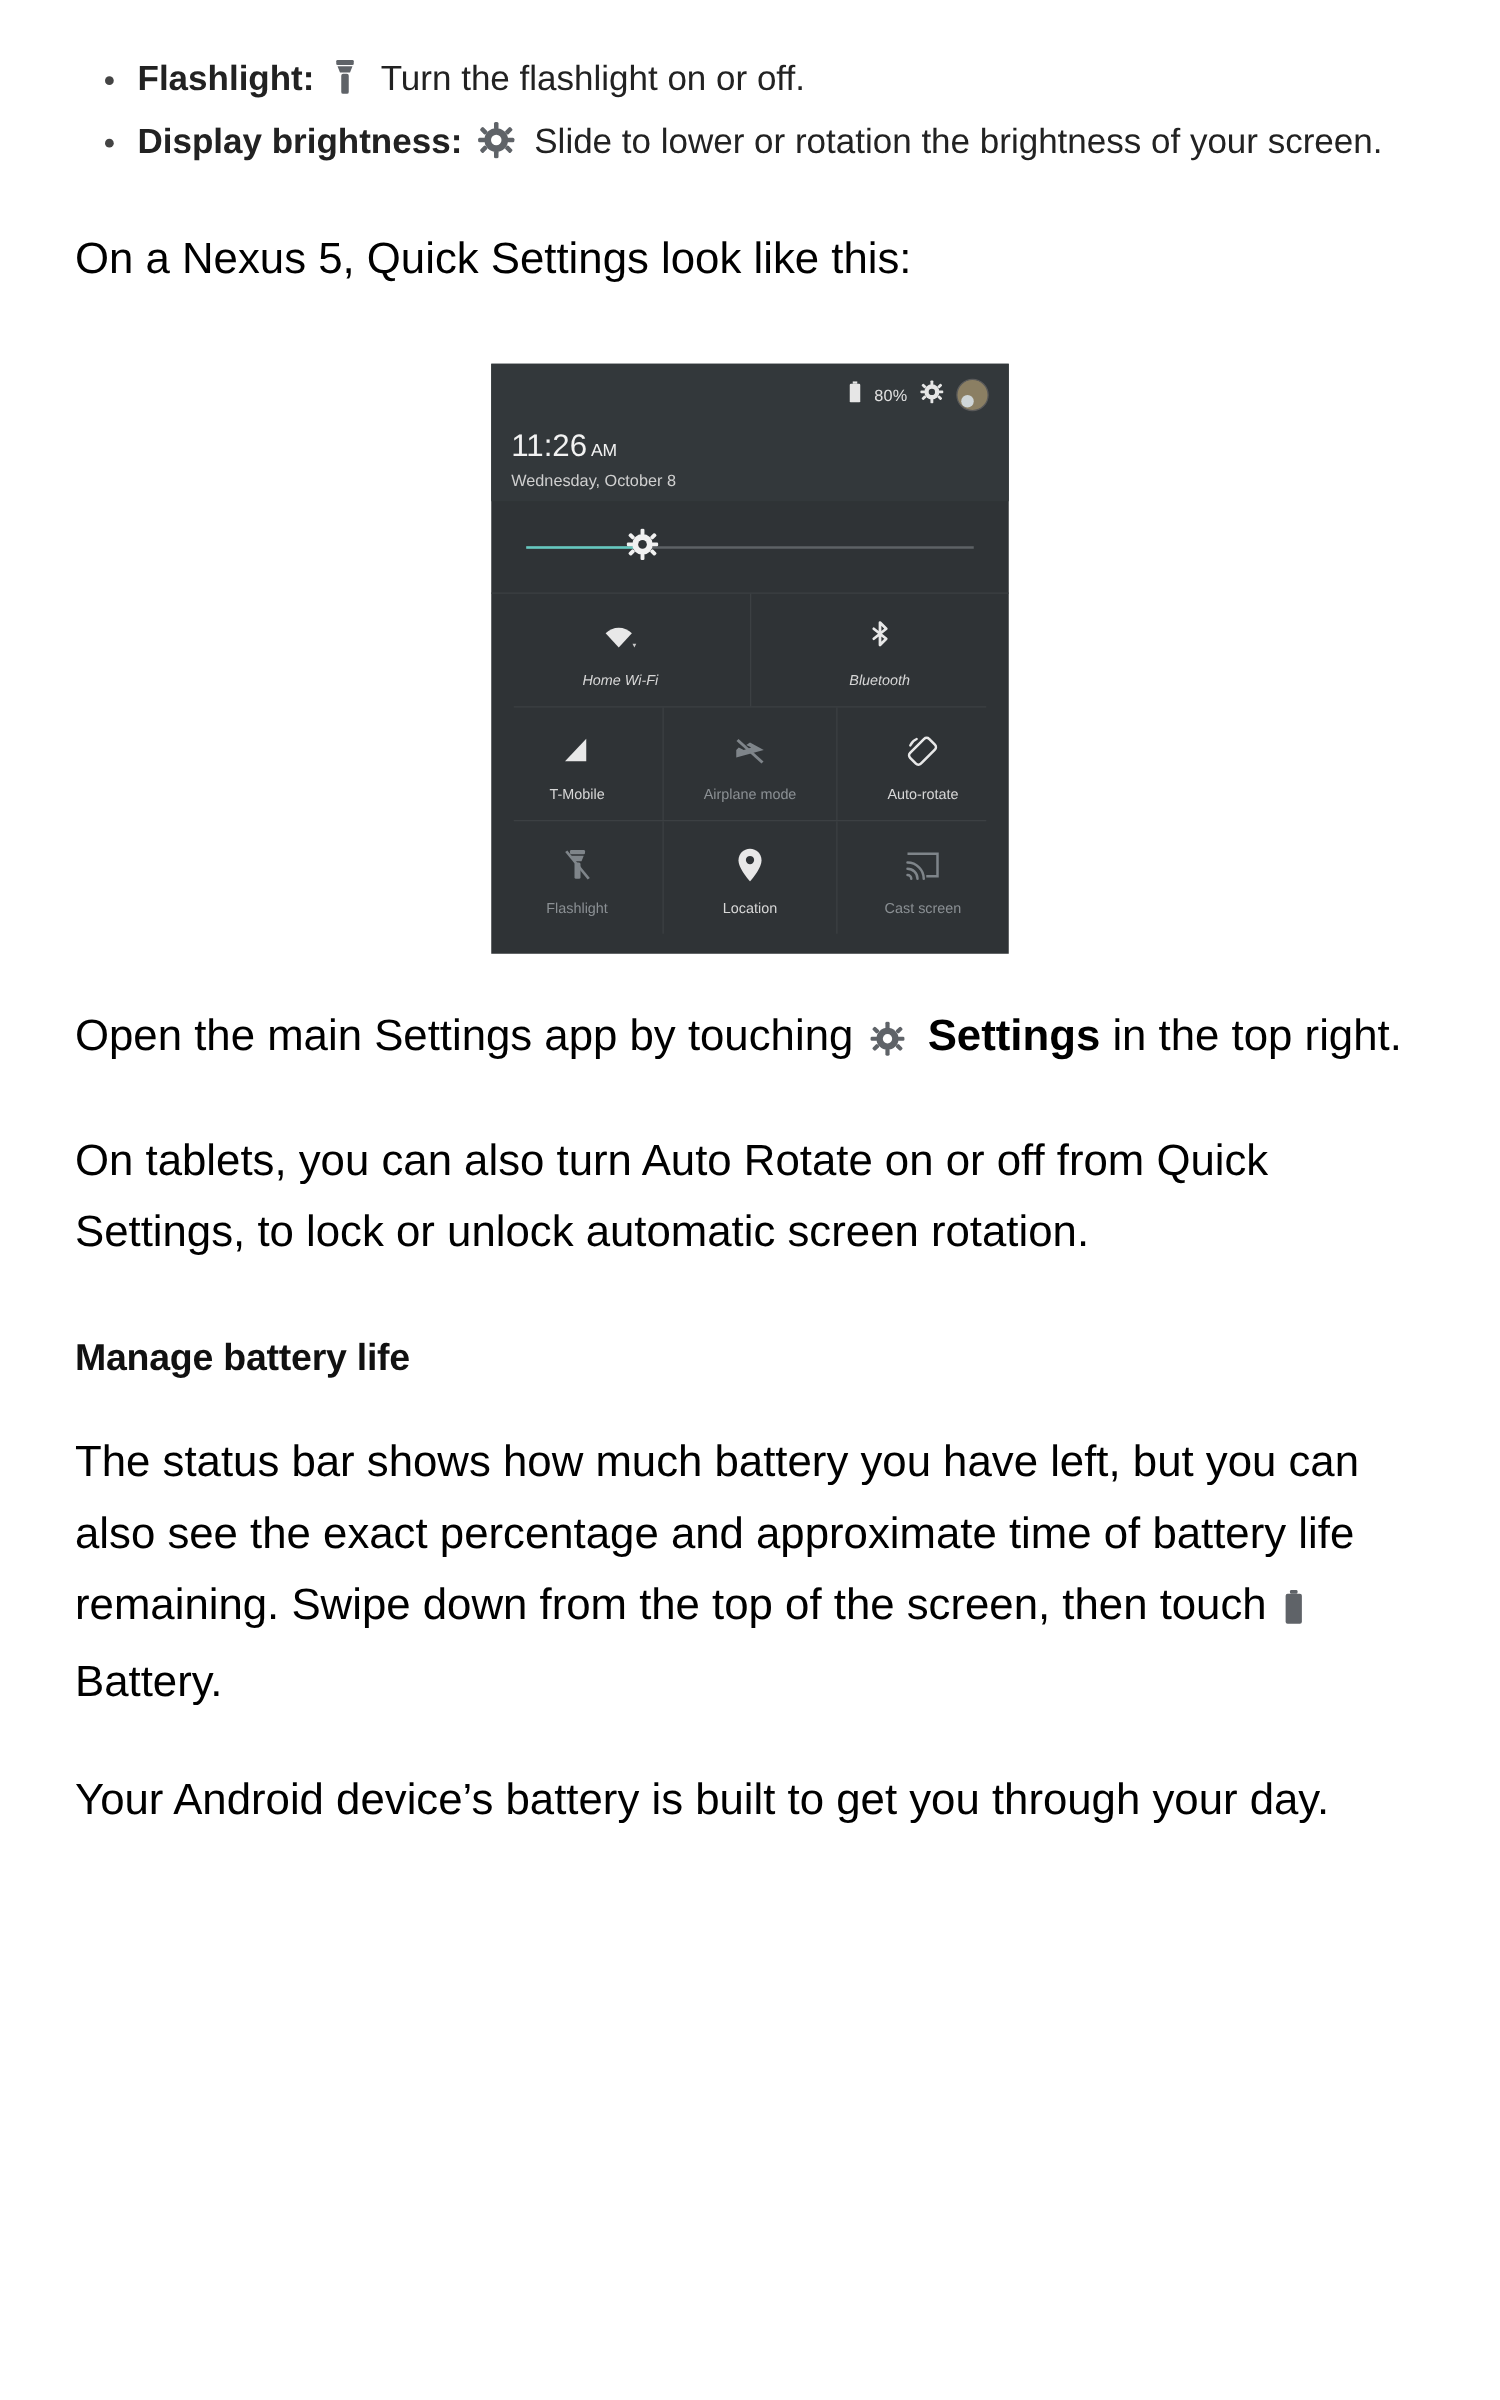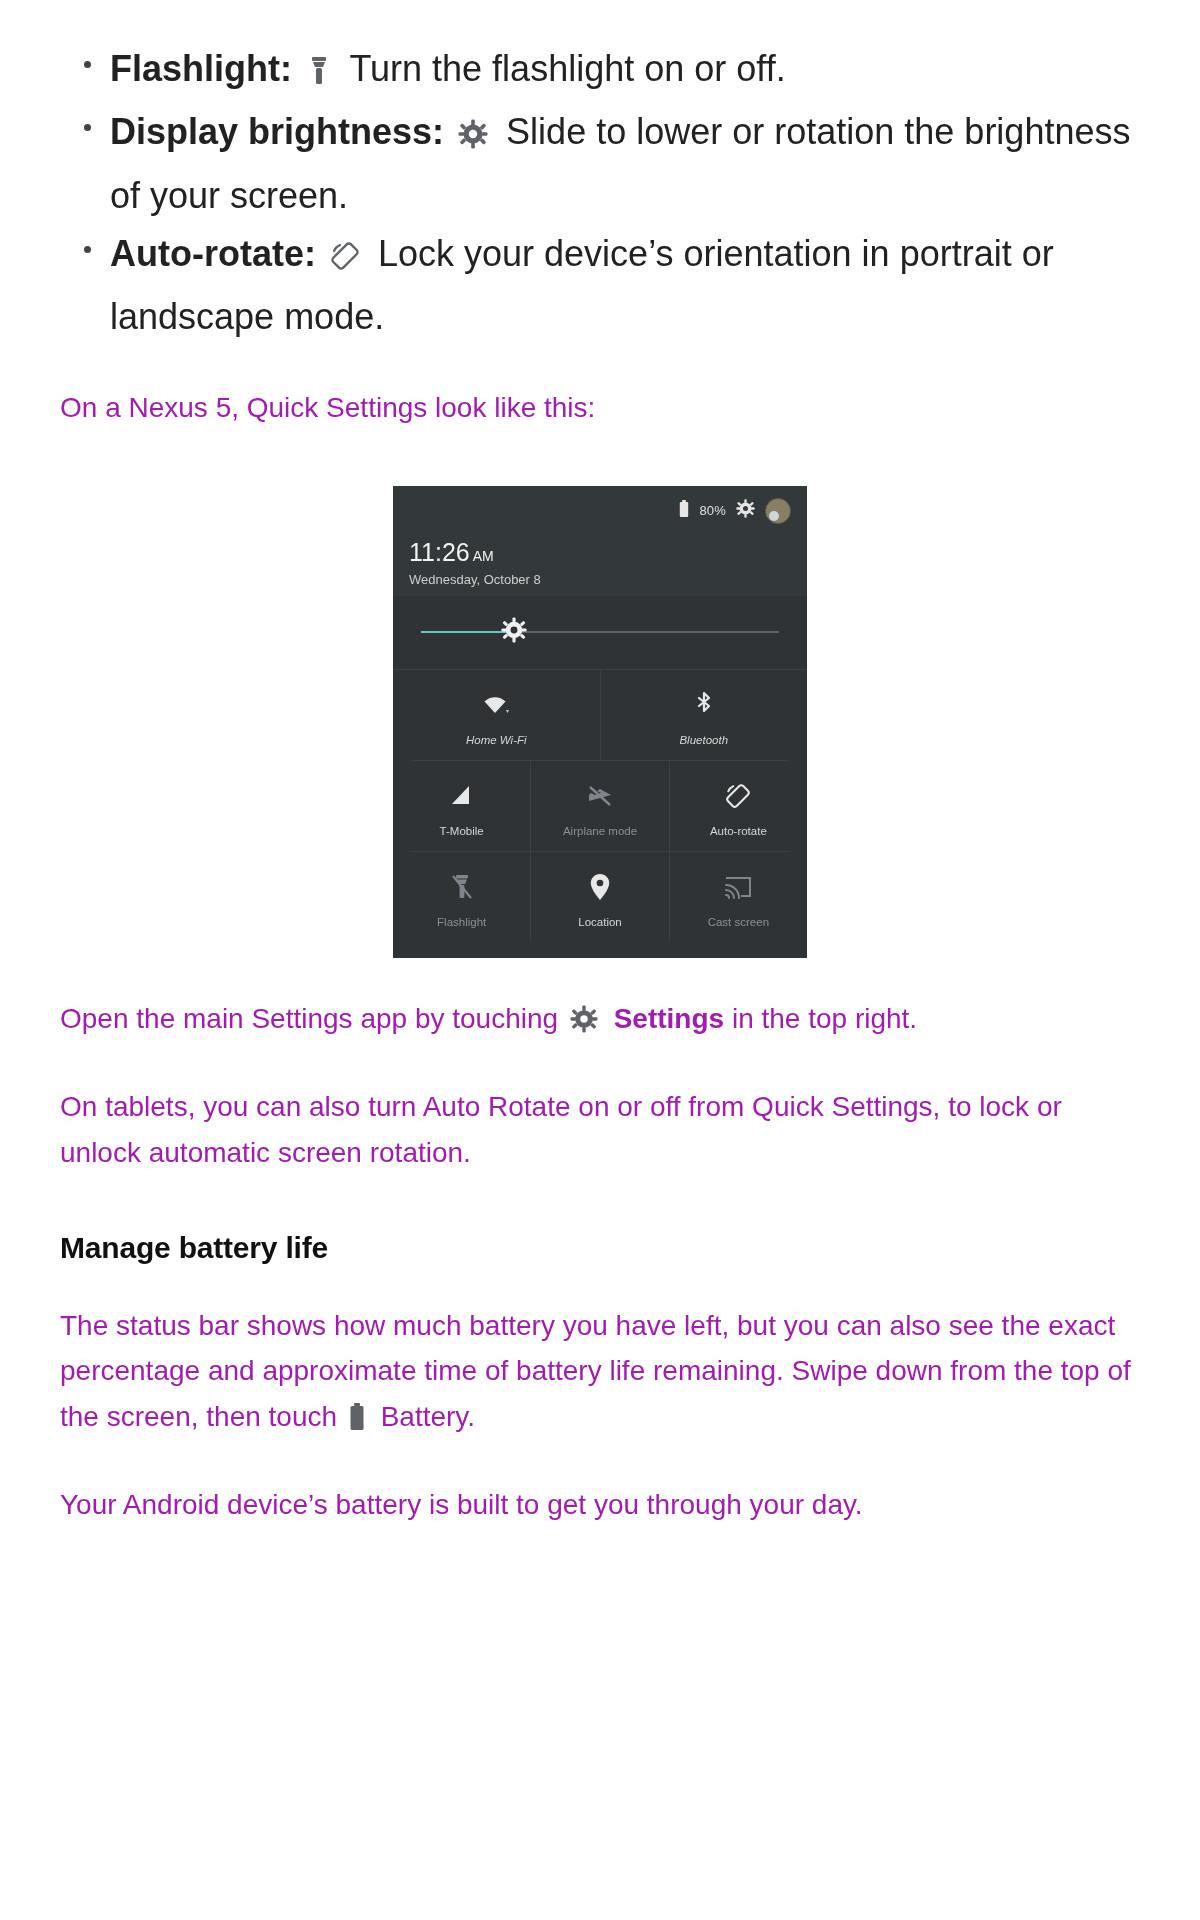--- a/index.html
+++ b/index.html
@@ -20,21 +20,21 @@
     padding: 40px 60px 40px 60px;
   }
   ul.bullets {
     list-style: none;
     margin: 0 0 0 0;
     padding: 0;
   }
   ul.bullets > li {
     position: relative;
     padding-left: 50px;
-    font-size: 36px;
+    font-size: 28px;
     line-height: 1.62;
     color: #222222;
     margin-bottom: 0px;
   }
   ul.bullets > li::before {
     content: "";
     position: absolute;
     left: 24px;
     top: 21px;
     width: 7px;
@@ -42,23 +42,23 @@
     background: #444;
     border-radius: 50%;
   }
   .b { font-weight: bold; }
   .inline-icon {
     display: inline-block;
     vertical-align: -5px;
     margin: 0 8px 0 4px;
   }
   p.para {
-    font-size: 28px;
+    font-size: 35px;
     line-height: 1.62;
-    color: #a21caf;
+    color: #000000;
     margin: 38px 0 0 0;
   }
   h2.section {
     font-size: 30px;
     font-weight: bold;
     color: #111111;
     margin: 56px 0 0 0;
     letter-spacing: -0.2px;
   }
 
@@ -218,32 +218,20 @@
               <rect x="3.2" y="19.4" width="3.6" height="6" rx="1.2" transform="rotate(45 5 22.4)"></rect>
               <rect x="23.2" y="4.6" width="3.6" height="6" rx="1.2" transform="rotate(45 25 7.6)"></rect>
             </g>
           </g>
           <circle cx="15" cy="15" r="4.2" fill="#ffffff"></circle>
         </svg>
       </span>
       <span>Slide to lower or rotation the brightness of your screen.</span>
     </li>
 
-    <li>
-      <span class="b">Auto-rotate:</span>
-      <span class="inline-icon">
-        <svg width="30" height="30" viewBox="0 0 30 30" aria-hidden="true">
-          <g transform="rotate(45 15 15)">
-            <rect x="8" y="2.5" width="14" height="25" rx="3" fill="none" stroke="#5f6368" stroke-width="2.4"></rect>
-          </g>
-          <path d="M4 10 a11 11 0 0 1 6-6" fill="none" stroke="#5f6368" stroke-width="2.2" stroke-linecap="round"></path>
-        </svg>
-      </span>
-      <span>Lock your device’s orientation in portrait or landscape mode.</span>
-    </li>
 
   </ul>
 
   <p class="para">On a Nexus 5, Quick Settings look like this:</p>
 
   <div class="shot-wrap">
     <div class="phone">
 
       <div class="phone-header">
         <div class="status-row">

